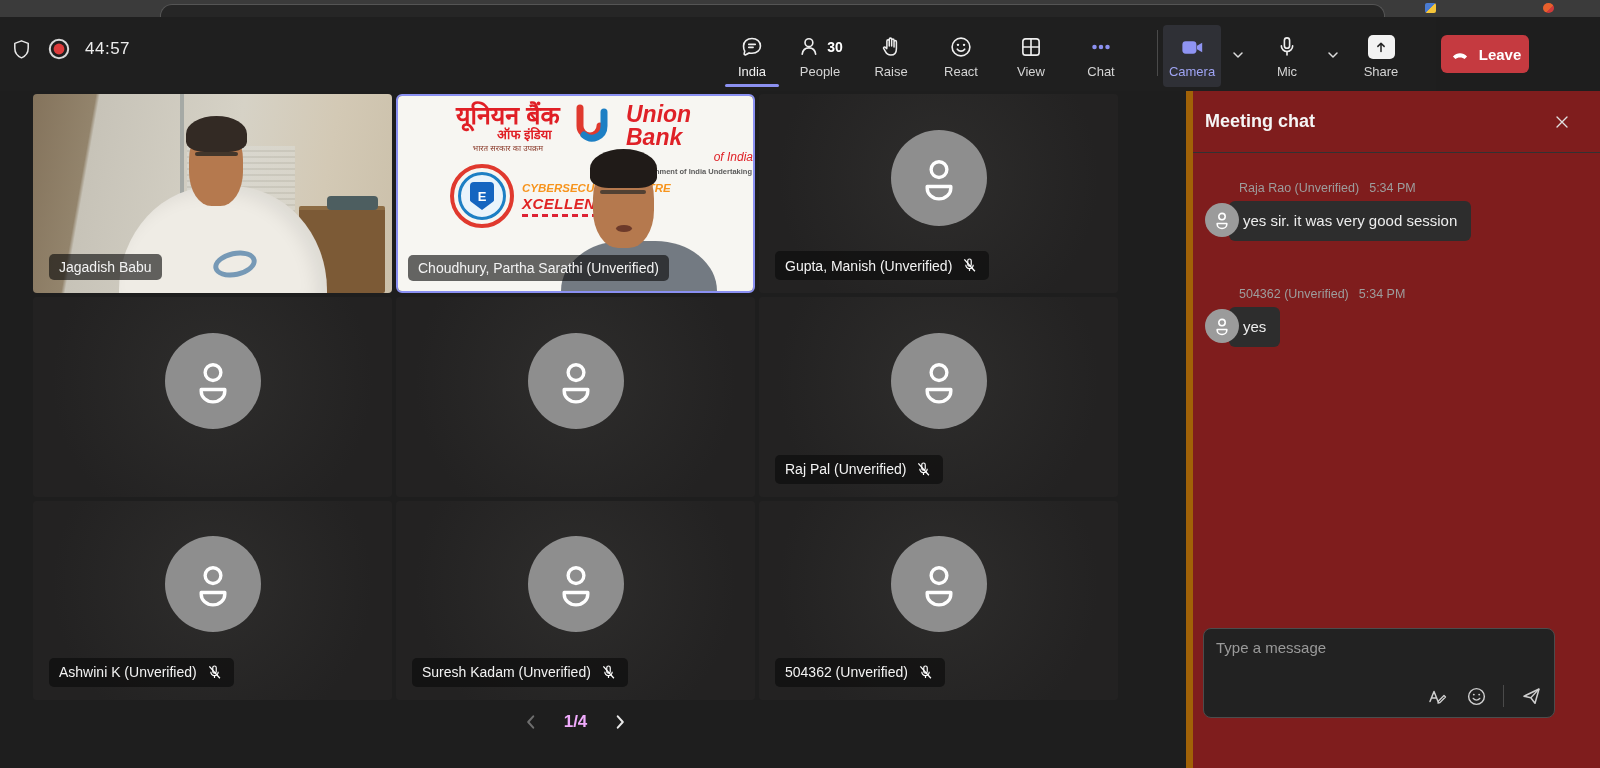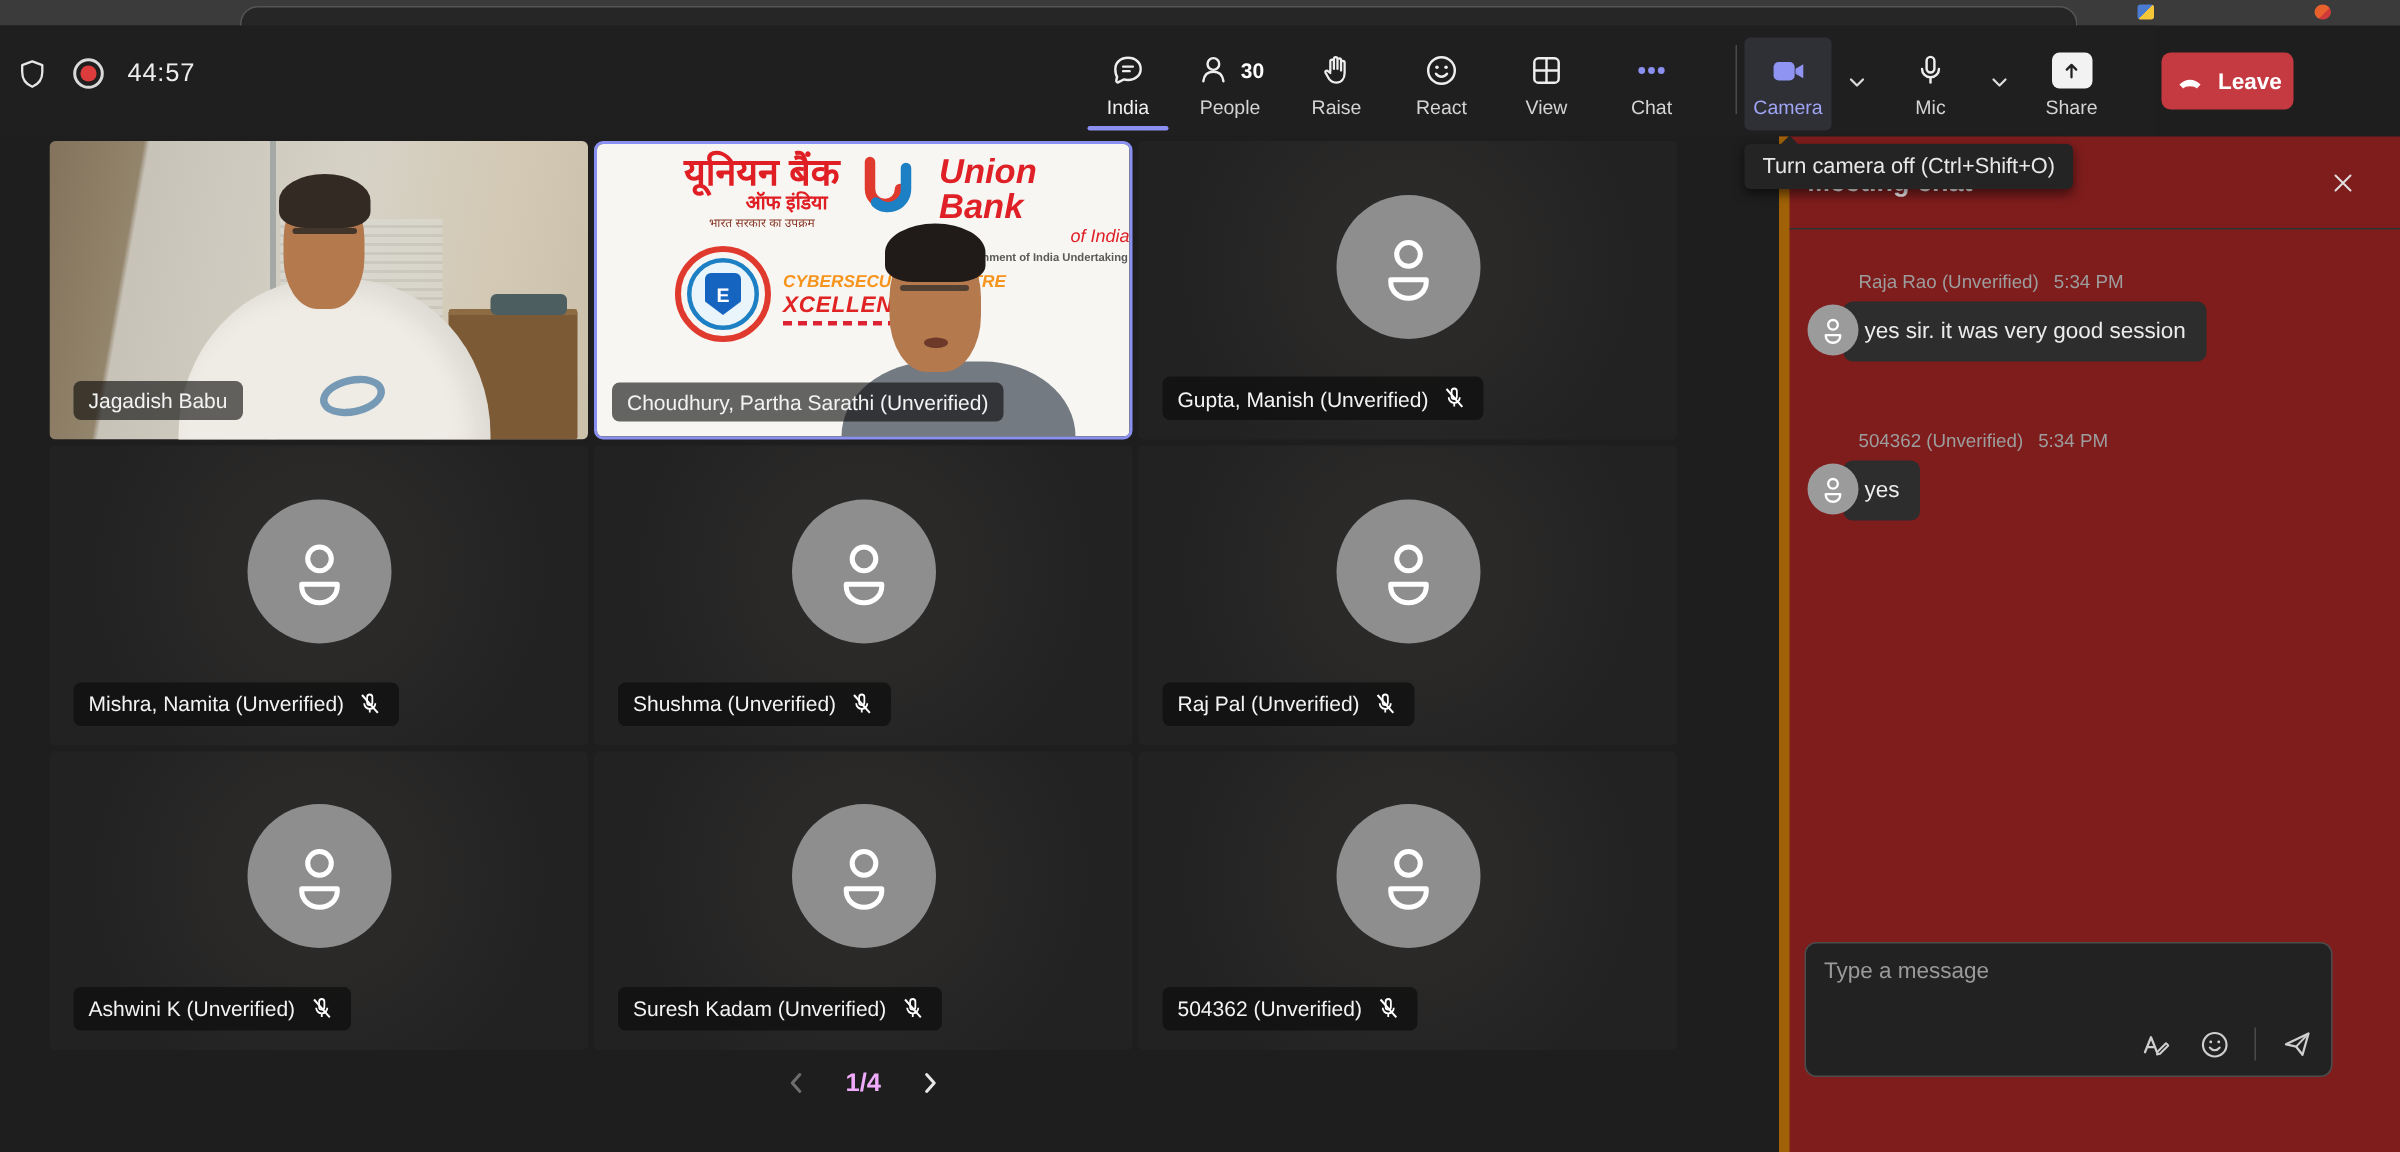--- a/index.html
+++ b/index.html
@@ -239,21 +239,20 @@
     </div>
 
     <div class="leave-btn">
       <svg width="22" height="22" viewBox="0 0 24 24">
           <path d="M4.3 14.6c4.6-4.7 10.8-4.7 15.4 0l-2.7 2.9c-1.2-1.1-2.7-1.7-5-1.7s-3.8.6-5 1.7z" fill="#fff"></path>
         </svg>
       <span>Leave</span>
     </div>
   </div>
 
-  <div class="tooltip">Turn camera off (Ctrl+Shift+O)</div>
 
   <div class="grid">
 
     <div class="tile">
       <div class="scene-office">
         <div class="glass-line"></div>
           <div class="blind"></div>
         <div class="cabinet"></div>
           <div class="cabinet-top"></div>
         <div class="shirt"></div>
@@ -324,45 +323,27 @@
         </div>
     </div>
 
     <div class="tile avatar-tile t4">
       <div class="big-avatar">
           <svg width="54" height="54" viewBox="0 0 48 48">
             <circle cx="24" cy="16.5" r="7" fill="none" stroke="#fff" stroke-width="3"></circle>
             <path d="M13.5 31.5h21v1.5a10.5 9.5 0 0 1-21 0z" fill="none" stroke="#fff" stroke-width="3" stroke-linejoin="round"></path>
           </svg>
         </div>
-      <div class="name-pill">
-          <span>Mishra, Namita (Unverified)</span>
-          <svg width="19" height="19" viewBox="0 0 24 24">
-            <rect x="9.8" y="3.8" width="4.4" height="9" rx="2.2" fill="none" stroke="#fff" stroke-width="1.5"></rect>
-            <path d="M7.3 11.2a4.7 4.7 0 0 0 9.4 0" fill="none" stroke="#fff" stroke-width="1.5"></path>
-            <path d="M12 15.9V19" stroke="#fff" stroke-width="1.5"></path>
-            <path d="M5.5 4.2L18.8 19.2" stroke="#fff" stroke-width="1.7"></path>
-          </svg>
-        </div>
     </div>
 
     <div class="tile avatar-tile t5">
       <div class="big-avatar">
           <svg width="54" height="54" viewBox="0 0 48 48">
             <circle cx="24" cy="16.5" r="7" fill="none" stroke="#fff" stroke-width="3"></circle>
             <path d="M13.5 31.5h21v1.5a10.5 9.5 0 0 1-21 0z" fill="none" stroke="#fff" stroke-width="3" stroke-linejoin="round"></path>
-          </svg>
-        </div>
-      <div class="name-pill">
-          <span>Shushma (Unverified)</span>
-          <svg width="19" height="19" viewBox="0 0 24 24">
-            <rect x="9.8" y="3.8" width="4.4" height="9" rx="2.2" fill="none" stroke="#fff" stroke-width="1.5"></rect>
-            <path d="M7.3 11.2a4.7 4.7 0 0 0 9.4 0" fill="none" stroke="#fff" stroke-width="1.5"></path>
-            <path d="M12 15.9V19" stroke="#fff" stroke-width="1.5"></path>
-            <path d="M5.5 4.2L18.8 19.2" stroke="#fff" stroke-width="1.7"></path>
           </svg>
         </div>
     </div>
 
     <div class="tile avatar-tile t6">
       <div class="big-avatar">
           <svg width="54" height="54" viewBox="0 0 48 48">
             <circle cx="24" cy="16.5" r="7" fill="none" stroke="#fff" stroke-width="3"></circle>
             <path d="M13.5 31.5h21v1.5a10.5 9.5 0 0 1-21 0z" fill="none" stroke="#fff" stroke-width="3" stroke-linejoin="round"></path>
           </svg>

